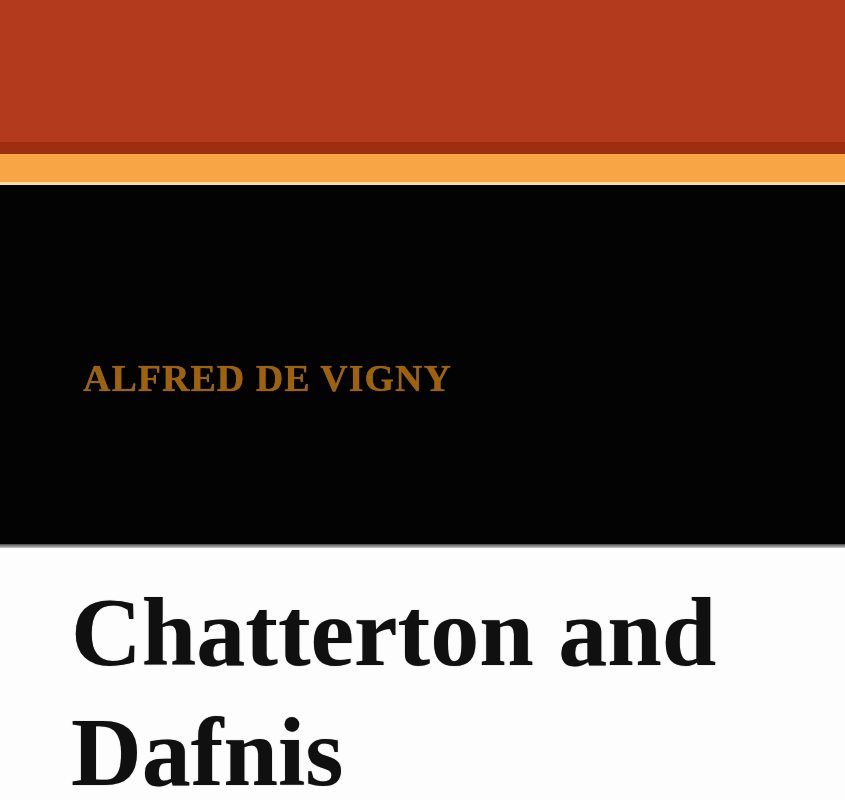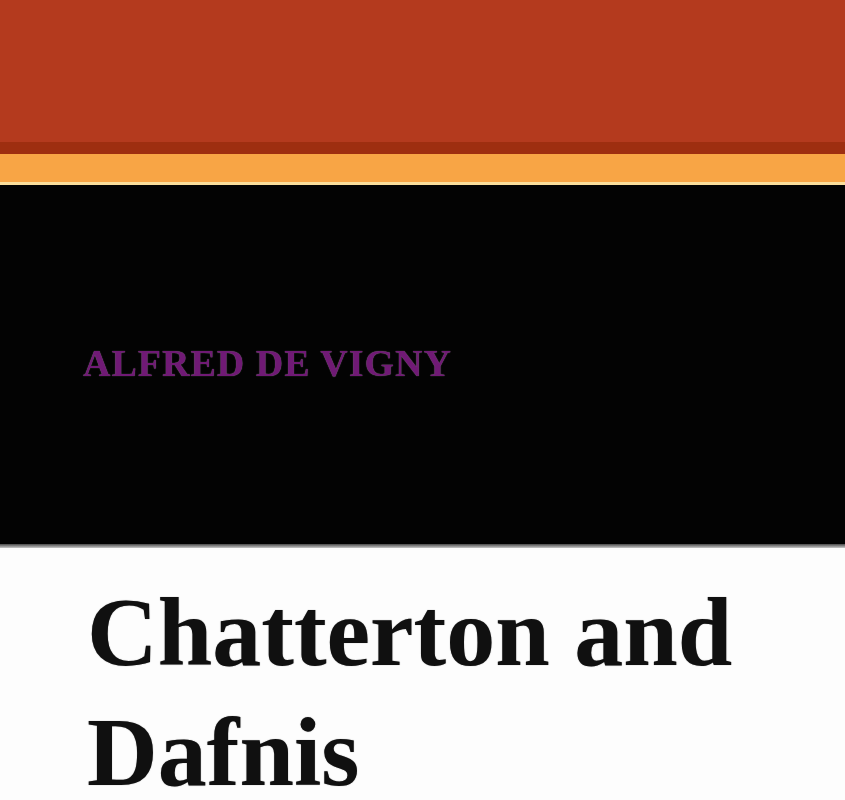--- a/index.html
+++ b/index.html
@@ -46,21 +46,20 @@
     top: 572px;
     font-size: 98px;
     font-weight: 700;
     line-height: 120px;
     letter-spacing: 0px;
     text-shadow: 0 0 1px rgba(20,20,20,0.5);
   }
   .book-title .title-line {
     display: block;
     white-space: nowrap;
-    margin-left: 16px;
   }
 </style>
 </head>
 <body>
 
 <div class="cover">
 
   <div class="band band-red" style="background-color: rgb(180, 58, 30);"></div>
 
   <div class="band band-darkred" style="background-color: rgb(158, 46, 16);"></div>
@@ -68,20 +67,20 @@
   <div class="band band-orange" style="background-color: rgb(248, 165, 69);"></div>
 
   <div class="band band-cream" style="background-color: rgb(251, 223, 156);"></div>
 
   <div class="band panel-black" style="background-color: rgb(3, 3, 3);"></div>
 
   <div class="band divider-gray"></div>
 
   <div class="band panel-white" style="background-color: rgb(253, 253, 253);"></div>
 
-  <div class="author-line" style="color: #701a75;">ALFRED DE VIGNY</div>
+  <div class="author-line" style="color: #a16207; margin-top: 15px;">ALFRED DE VIGNY</div>
 
   <div class="book-title" style="color: rgb(16, 16, 16);">
     <span class="title-line">Chatterton and</span>
     <span class="title-line">Dafnis</span>
   </div>
 
 </div>
 
 </body></html>

